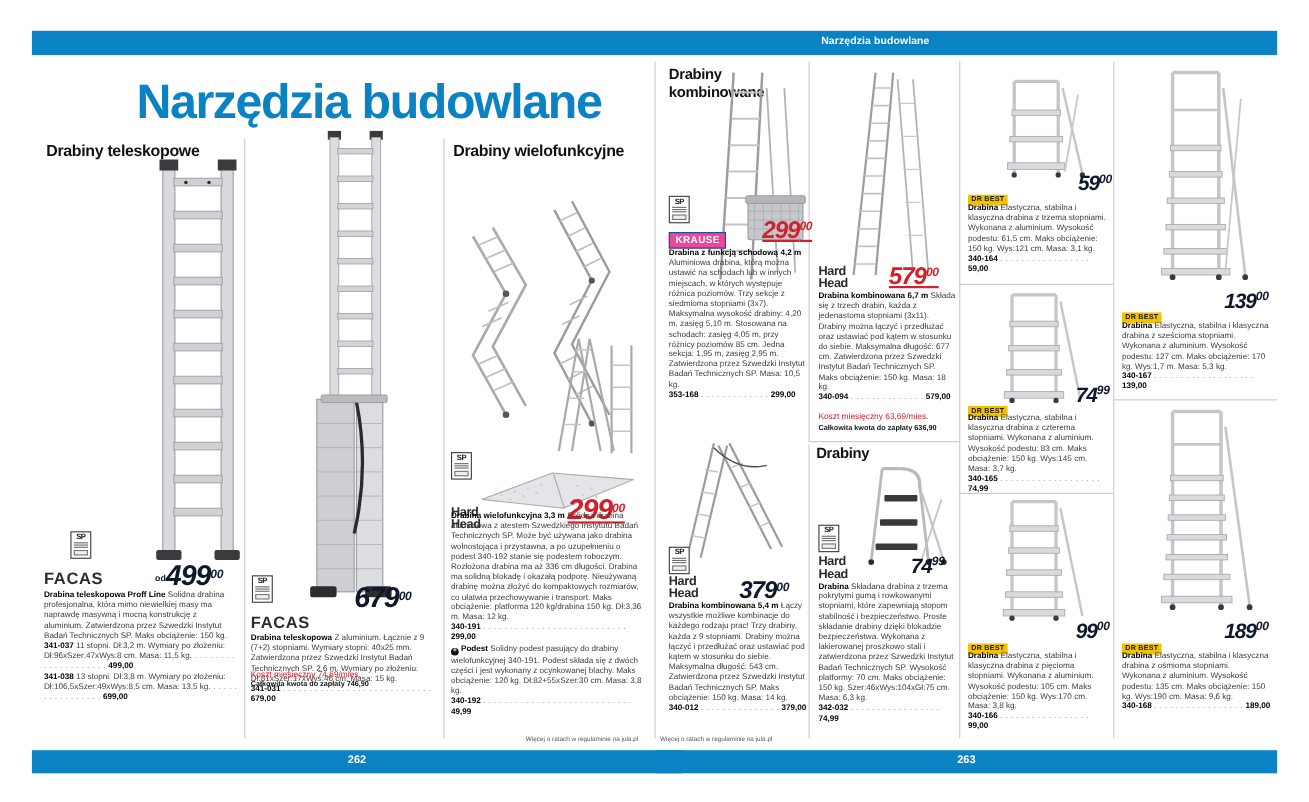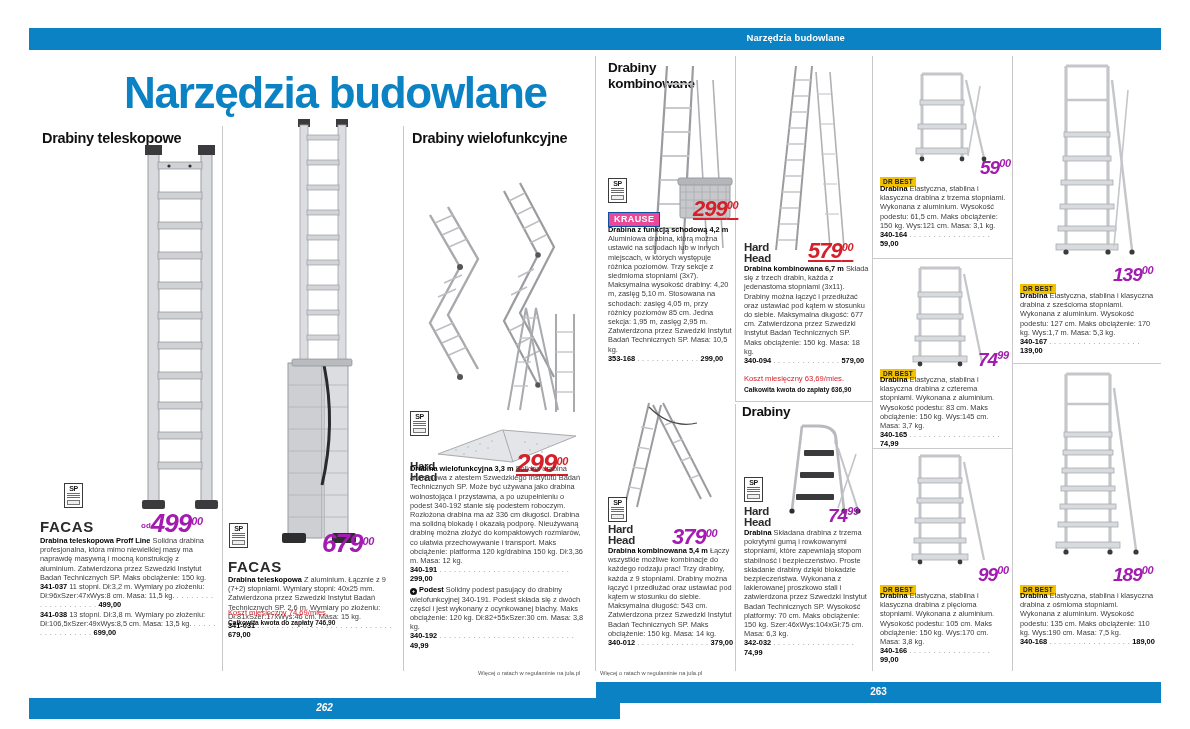--- a/index.html
+++ b/index.html
@@ -57,21 +57,21 @@
   .artline {
     font-size: 7.4px; line-height: 9.2px; color: #3c3c3c;
   }
   .artline .art { font-weight: bold; color: #000; }
   .artline .dots { letter-spacing: .4px; color: #777; }
   .artline .pr { font-weight: bold; color: #000; }
 
   
   .price {
     position: absolute;
-    font-weight: bold; color: #a21caf;
+    font-weight: bold; color: #0f172a;
     font-style: italic;
     letter-spacing: -1px;
     white-space: nowrap;
   }
   .price .od {
     font-size: 8px; font-style: normal; letter-spacing: 0;
     vertical-align: 4px; font-weight: bold;
   }
   .price .cents {
     font-size: 11px; vertical-align: 7px; letter-spacing: -.3px;
@@ -836,32 +836,32 @@
 
   <div class="brand" style="left:1020px; top:578px;">
     <span class="brand-best">DR BEST</span>
   </div>
   <div class="price sm" style="left:1113px; top:564px;">
     <span>189</span><span class="cents">00</span>
   </div>
   <div class="prod" style="left:1020px; top:591px; width:135px;">
     <div class="pdesc">
       <b>Drabina</b>
-      <span>Elastyczna, stabilna i klasyczna drabina z ośmioma stopniami. Wykonana z aluminium. Wysokość podestu: 135 cm.  Maks obciążenie: 110 kg. Wys:190 cm. Masa: 7,5 kg.</span>
+      <span>Elastyczna, stabilna i klasyczna drabina z ośmioma stopniami. Wykonana z aluminium. Wysokość podestu: 135 cm.  Maks obciążenie: 150 kg. Wys:190 cm. Masa: 9,6 kg.</span>
     </div>
     <div class="artline">
       <span class="art">340-168</span>
       <span class="dots">. . . . . . . . . . . . . . . . .</span>
       <span class="pr">189,00</span>
     </div>
   </div>
 
   <div class="foot-note" style="left:478px; top:670px;">Więcej o ratach w regulaminie na jula.pl</div>
   <div class="foot-note" style="left:600px; top:670px;">Więcej o ratach w regulaminie na jula.pl</div>
 
-  <div class="pagebar" style="left:29px; top:698px; width:591px;font-style:italic;">
+  <div class="pagebar" style="left:29px; top:682px; width:591px;">
     <span>262</span>
   </div>
   <div class="pagebar" style="left:596px; top:682px; width:565px;">
     <span>263</span>
   </div>
 
 </div>
 
 </body></html>

